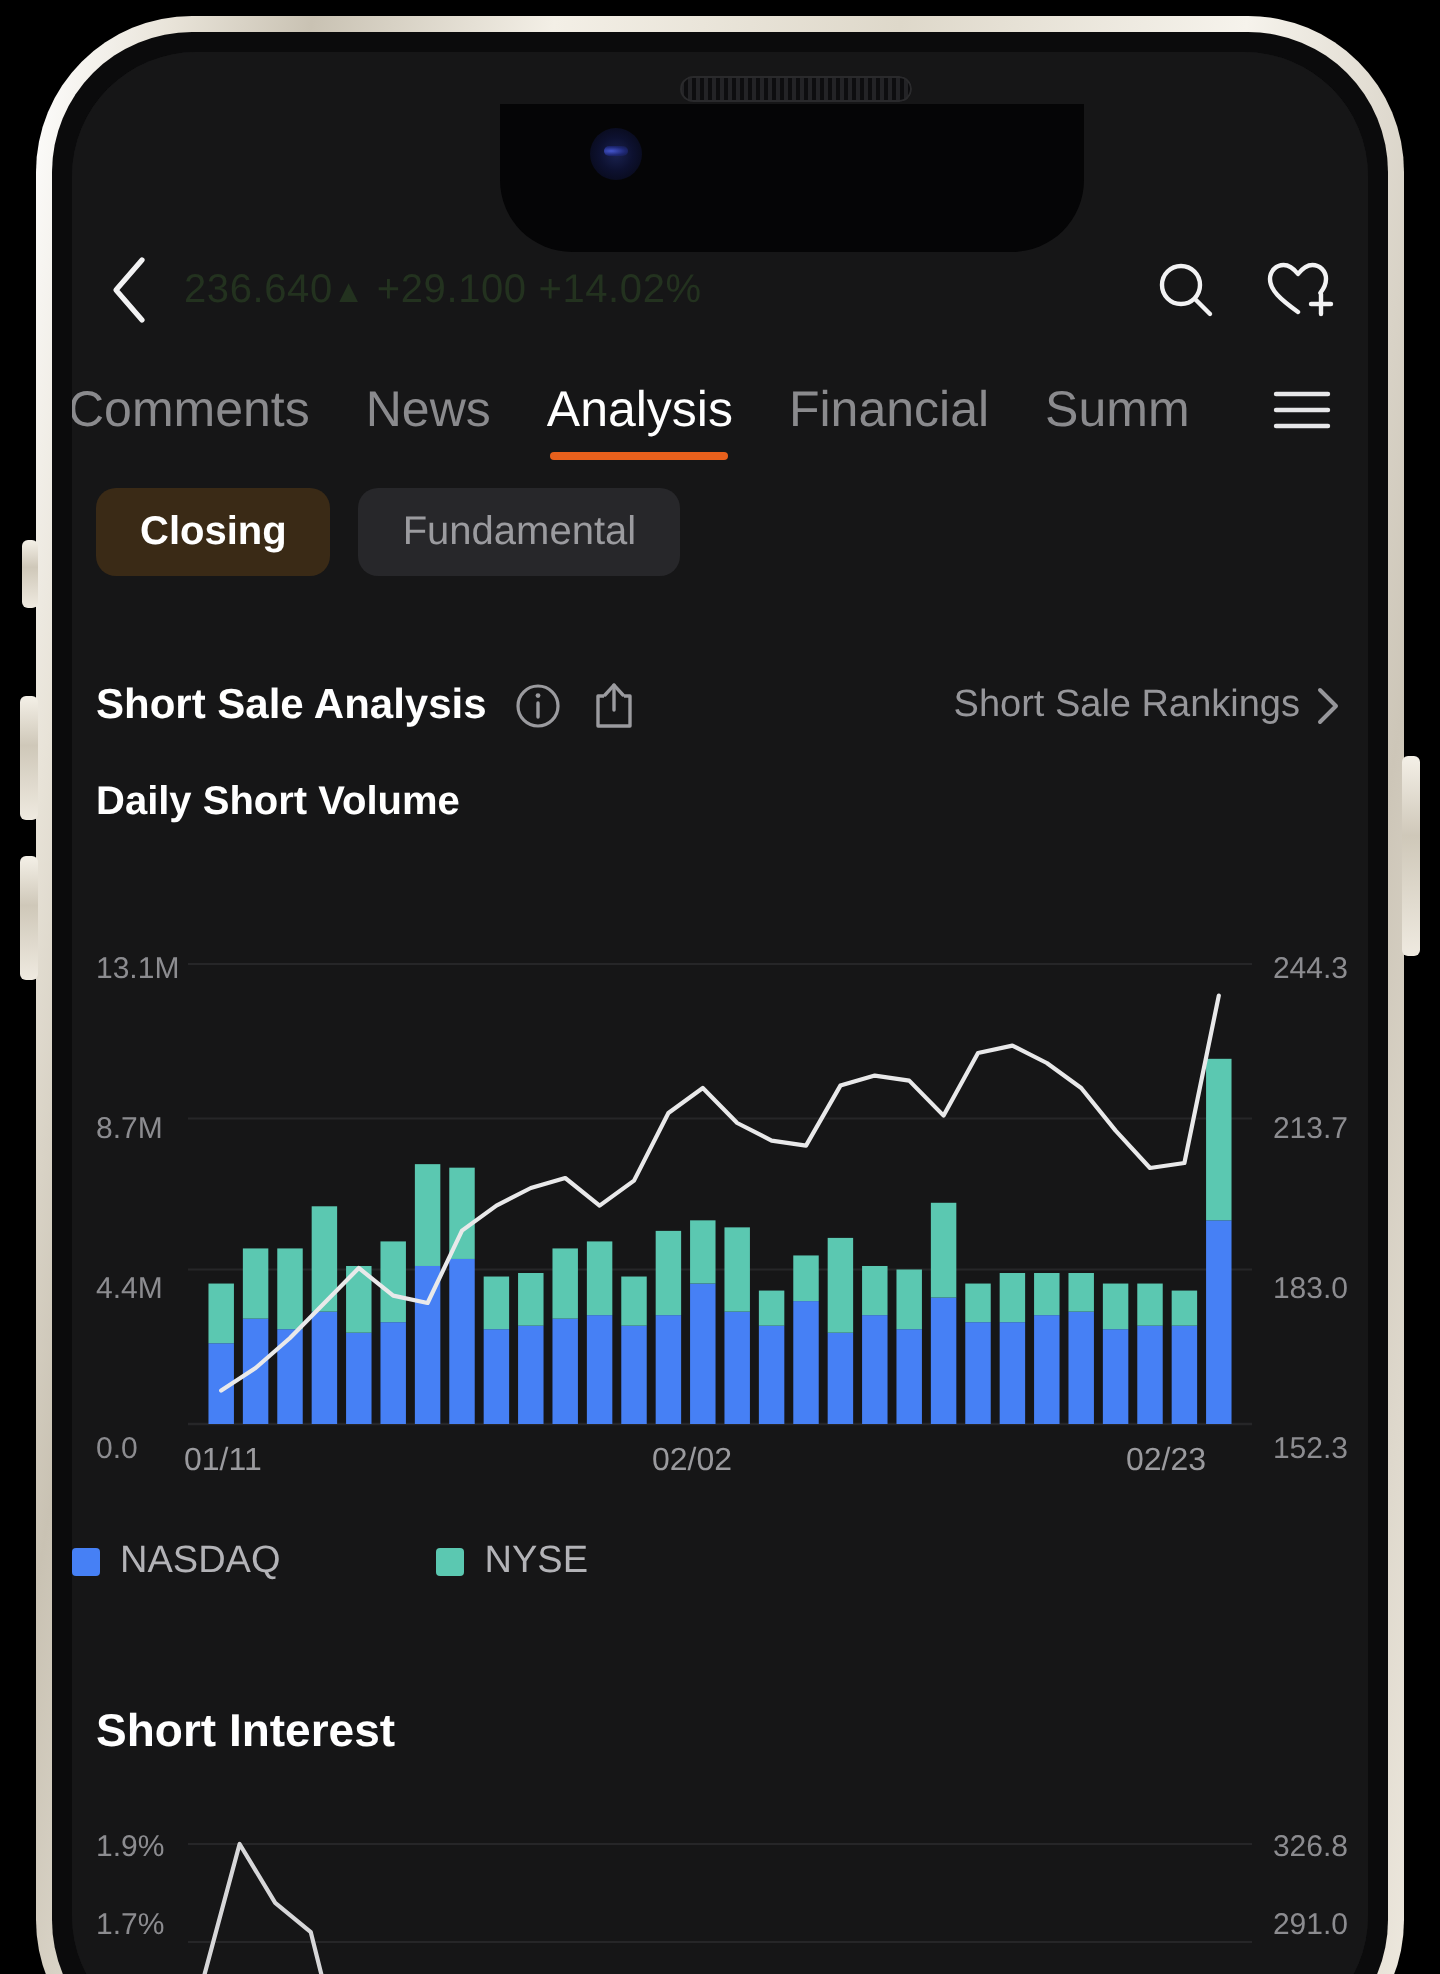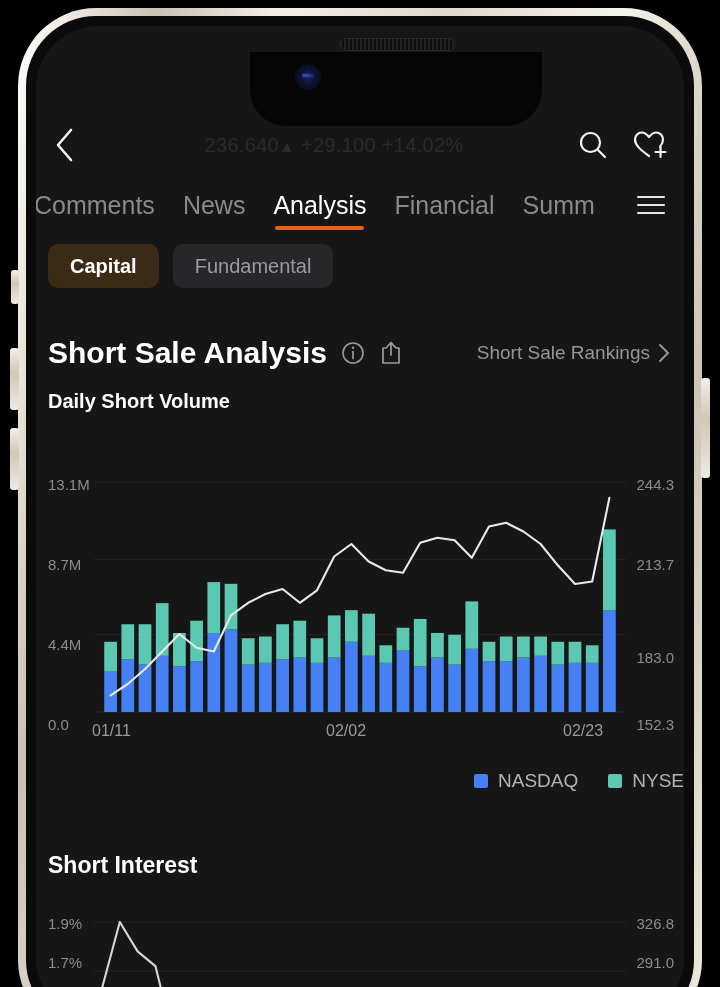--- a/index.html
+++ b/index.html
@@ -99,21 +99,21 @@
     display: flex; align-items: center;
     padding: 0 16px;
   }
   #back-btn {
     width: 40px; height: 44px;
     display:flex; align-items:center; justify-content:flex-start;
     cursor: pointer;
   }
   #ticker-quote {
     flex: 1;
-    text-align: center;
+    text-align: left;
     font-size: 20px;
     color: #23321f;
     letter-spacing: 0.3px;
     white-space: nowrap;
   }
   #ticker-quote .arrow { font-size: 16px; }
   #topbar-actions { display:flex; align-items:center; gap: 22px; }
 
   
   #tabs {
@@ -182,21 +182,21 @@
 
   
   #section-header {
     position: absolute;
     left: 0; top: 304px;
     width: 648px; height: 46px;
     display:flex; align-items:center;
     padding: 0 12px;
   }
   #section-title {
-    font-size: 30px; font-weight: bold; color:#fff;
+    font-size: 21px; font-weight: bold; color:#fff;
     white-space: nowrap;
   }
   .hdr-icon { margin-left: 14px; cursor:pointer; display:flex; align-items:center; }
   #rankings-link {
     margin-left: auto;
     display:flex; align-items:center; gap:6px;
     color:#96969a; font-size: 19px;
     cursor: pointer; white-space: nowrap;
   }
 
@@ -220,22 +220,22 @@
   }
   .axis-left  { left: 12px; text-align:left; }
   .axis-right { right: 10px; }
   .xlabel { position:absolute; font-size:16px; color:#9a9a9e; white-space:nowrap; }
 
   #legend {
     position: absolute;
     left: 0; top: 744px;
     width: 648px;
     display: flex; align-items:center;
-    justify-content: flex-end;
-    gap: 30px;
+    justify-content: flex-start;
+    gap: 78px;
   }
   .legend-item { display:flex; align-items:center; gap:10px; cursor:pointer; }
   .legend-swatch { width: 14px; height: 14px; border-radius: 2px; }
   .legend-line { width: 24px; height: 3px; background:#e9e9ea; border-radius:2px; }
   .legend-text { font-size: 19px; color:#b3b3b7; white-space:nowrap; }
 
   #short-interest-title {
     position: absolute;
     left: 12px; top: 826px;
     font-size: 23px; font-weight:bold; color:#fff;
@@ -304,21 +304,21 @@
       <div id="menu-btn">
         <svg width="32" height="26" viewBox="0 0 32 26">
           <line x1="3" y1="5" x2="29" y2="5" stroke="#e7e7e9" stroke-width="2.2" stroke-linecap="round"></line>
           <line x1="3" y1="13" x2="29" y2="13" stroke="#e7e7e9" stroke-width="2.2" stroke-linecap="round"></line>
           <line x1="3" y1="21" x2="29" y2="21" stroke="#e7e7e9" stroke-width="2.2" stroke-linecap="round"></line>
         </svg>
       </div>
     </div>
 
     <div id="chips">
-      <div class="chip active">Capital</div>
+      <div class="chip active">Closing</div>
       <div class="chip">Fundamental</div>
     </div>
 
     <div id="section-header">
       <div id="section-title">Short Sale Analysis</div>
       <div class="hdr-icon">
         <svg width="24" height="24" viewBox="0 0 24 24">
           <circle cx="12" cy="12" r="10" fill="none" stroke="#9b9b9f" stroke-width="1.6"></circle>
           <circle cx="12" cy="6.8" r="1.2" fill="#9b9b9f"></circle>
           <line x1="12" y1="10.5" x2="12" y2="17.5" stroke="#9b9b9f" stroke-width="1.7" stroke-linecap="round"></line>
@@ -410,21 +410,21 @@
           <path d="M74.6 239.3 L91.8 228.0 L109.0 213.0 L126.2 195.5 L143.4 178.0 L160.6 191.8 L177.8 195.5 L195.0 159.3 L212.2 146.8 L229.4 138.0 L246.6 133.0 L263.8 146.8 L281.0 134.3 L298.2 100.5 L315.4 88.0 L332.6 105.5 L349.8 114.3 L367.0 116.8 L384.2 86.8 L401.4 81.8 L418.6 84.3 L435.8 101.8 L453.0 70.5 L470.2 66.8 L487.4 75.5 L504.6 88.0 L521.8 109.3 L539.0 128.0 L556.2 125.5 L573.4 41.8 " fill="none" stroke="#e9e9ea" stroke-width="2.1" stroke-linejoin="round" stroke-linecap="round"></path>
         </svg>
 
       <div class="axis-label axis-left" id="yL3" style="top:20px">13.1M</div>
       <div class="axis-label axis-left" id="yL2" style="top:100px">8.7M</div>
       <div class="axis-label axis-left" id="yL1" style="top:180px">4.4M</div>
       <div class="axis-label axis-left" id="yL0" style="top:260px">0.0</div>
 
       <div class="axis-label axis-right" id="yR3" style="top:20px">244.3</div>
       <div class="axis-label axis-right" id="yR2" style="top:100px">213.7</div>
-      <div class="axis-label axis-right" id="yR1" style="top:193px">183.0</div>
+      <div class="axis-label axis-right" id="yR1" style="top:180px">183.0</div>
       <div class="axis-label axis-right" id="yR0" style="top:260px">152.3</div>
 
       <div class="xlabel" style="left:56px;  top:266px">01/11</div>
       <div class="xlabel" style="left:290px; top:266px">02/02</div>
       <div class="xlabel" style="left:527px; top:266px">02/23</div>
     </div>
 
     <div id="legend">
       <div class="legend-item">
         <span class="legend-swatch" style="background:#4680f5"></span>

